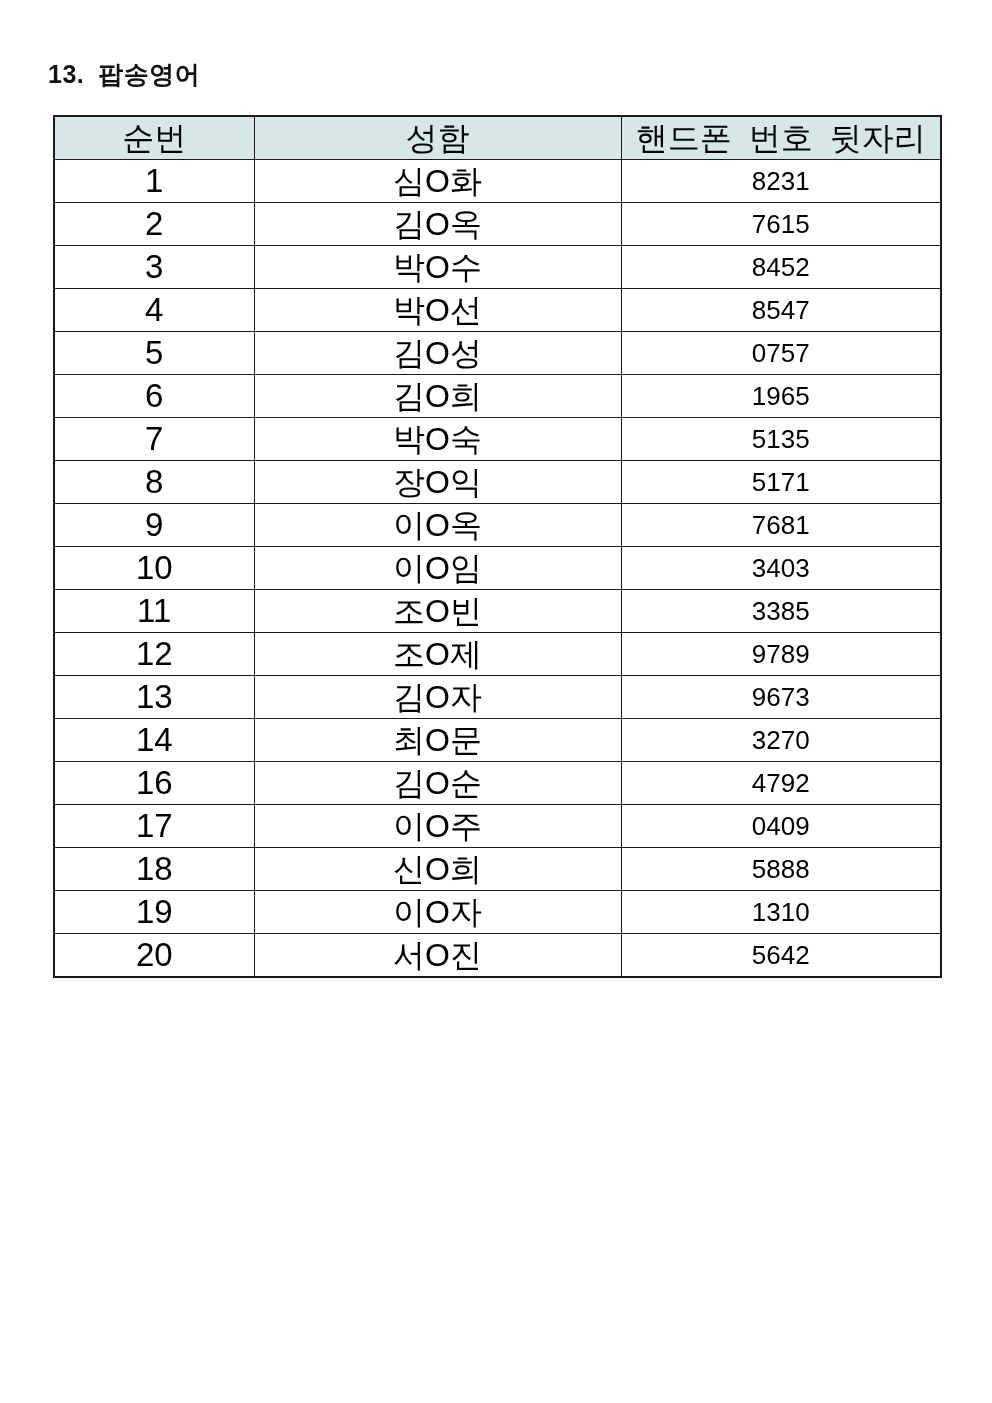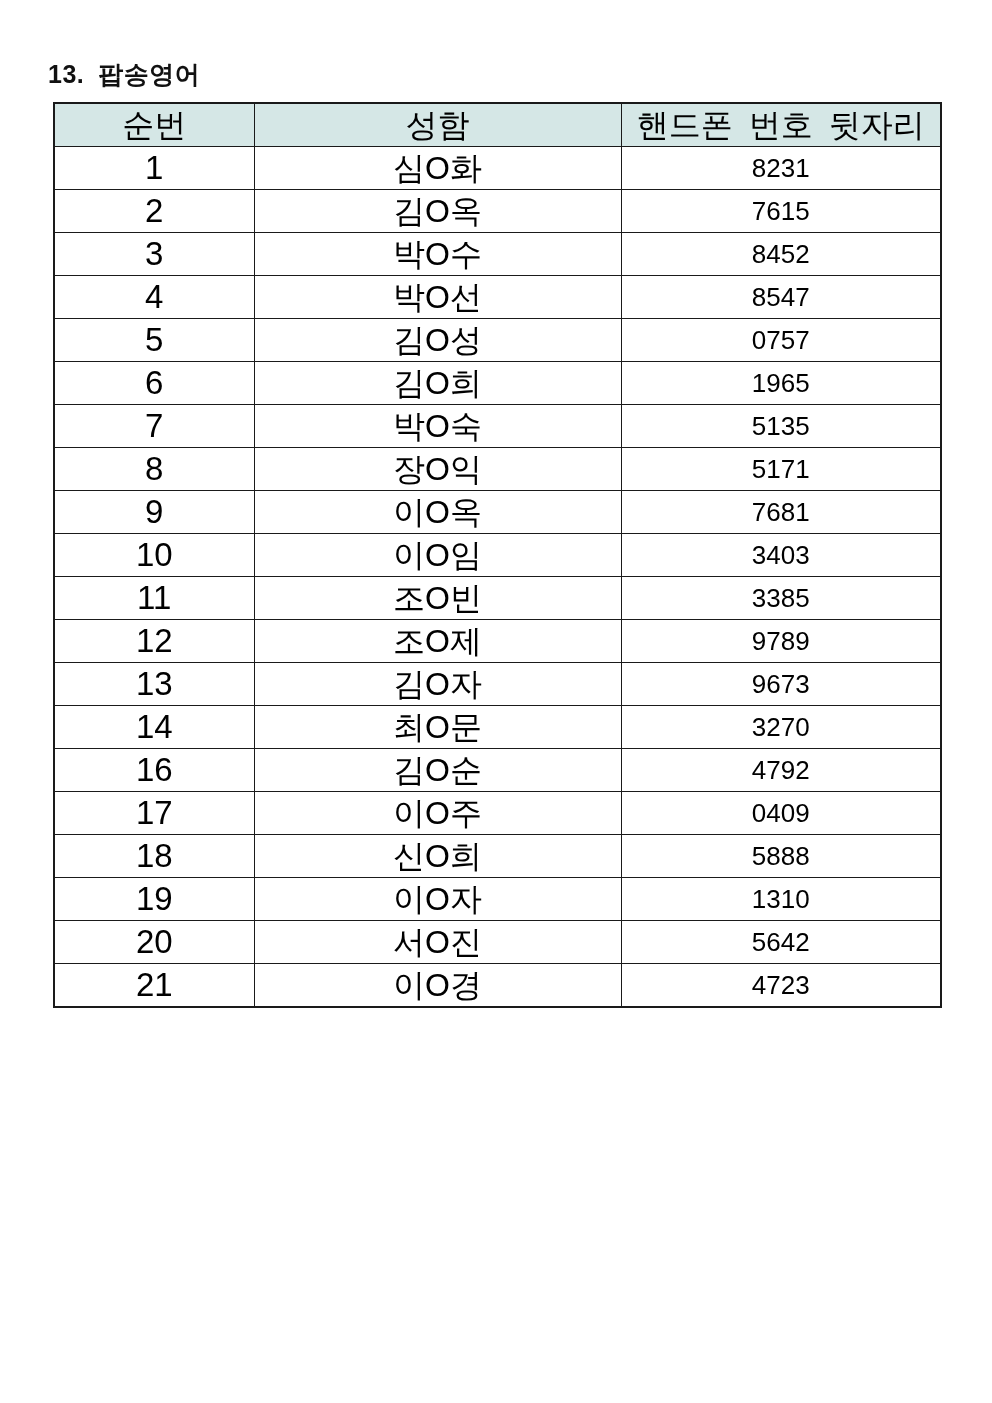--- a/index.html
+++ b/index.html
@@ -19,21 +19,21 @@
     font-size: 25px;
     font-weight: 700;
     color: #111111;
     letter-spacing: 0.5px;
     white-space: nowrap;
   }
   .doc-title .num { margin-right: 14px; }
   table.roster {
     position: absolute;
     left: 53px;
-    top: 102px;
+    top: 115px;
     width: 887px;
     border-collapse: collapse;
     table-layout: fixed;
     border: 2px solid #1a1a1a;
     padding-left: 28px;
   }
   table.roster th,
   table.roster td {
     border: 1px solid #1a1a1a;
     padding: 0;
@@ -42,21 +42,21 @@
     text-align: center;
     vertical-align: middle;
     white-space: nowrap;
     overflow: hidden;
   }
   table.roster thead th {
     background: #d5e7e6;
     font-weight: 400;
     font-size: 32px;
   }
-  table.roster thead th.h-phone { word-spacing: 8px; font-family: Liberation Serif, serif; }
+  table.roster thead th.h-phone { word-spacing: 8px; }
   td.c-no    { font-size: 33px; }
   td.c-name  { font-size: 32px; }
   td.c-phone { font-size: 26px; }
 </style>
 </head>
 <body>
 
 <div class="page">
 
   <div class="doc-title">
@@ -165,21 +165,16 @@
         <tr>
           <td class="c-no">19</td>
           <td class="c-name">이O자</td>
           <td class="c-phone">1310</td>
         </tr>
         <tr>
           <td class="c-no">20</td>
           <td class="c-name">서O진</td>
           <td class="c-phone">5642</td>
         </tr>
-        <tr>
-          <td class="c-no">21</td>
-          <td class="c-name">이O경</td>
-          <td class="c-phone">4723</td>
-        </tr>
       </tbody>
   </table>
 
 </div>
 
 </body></html>

